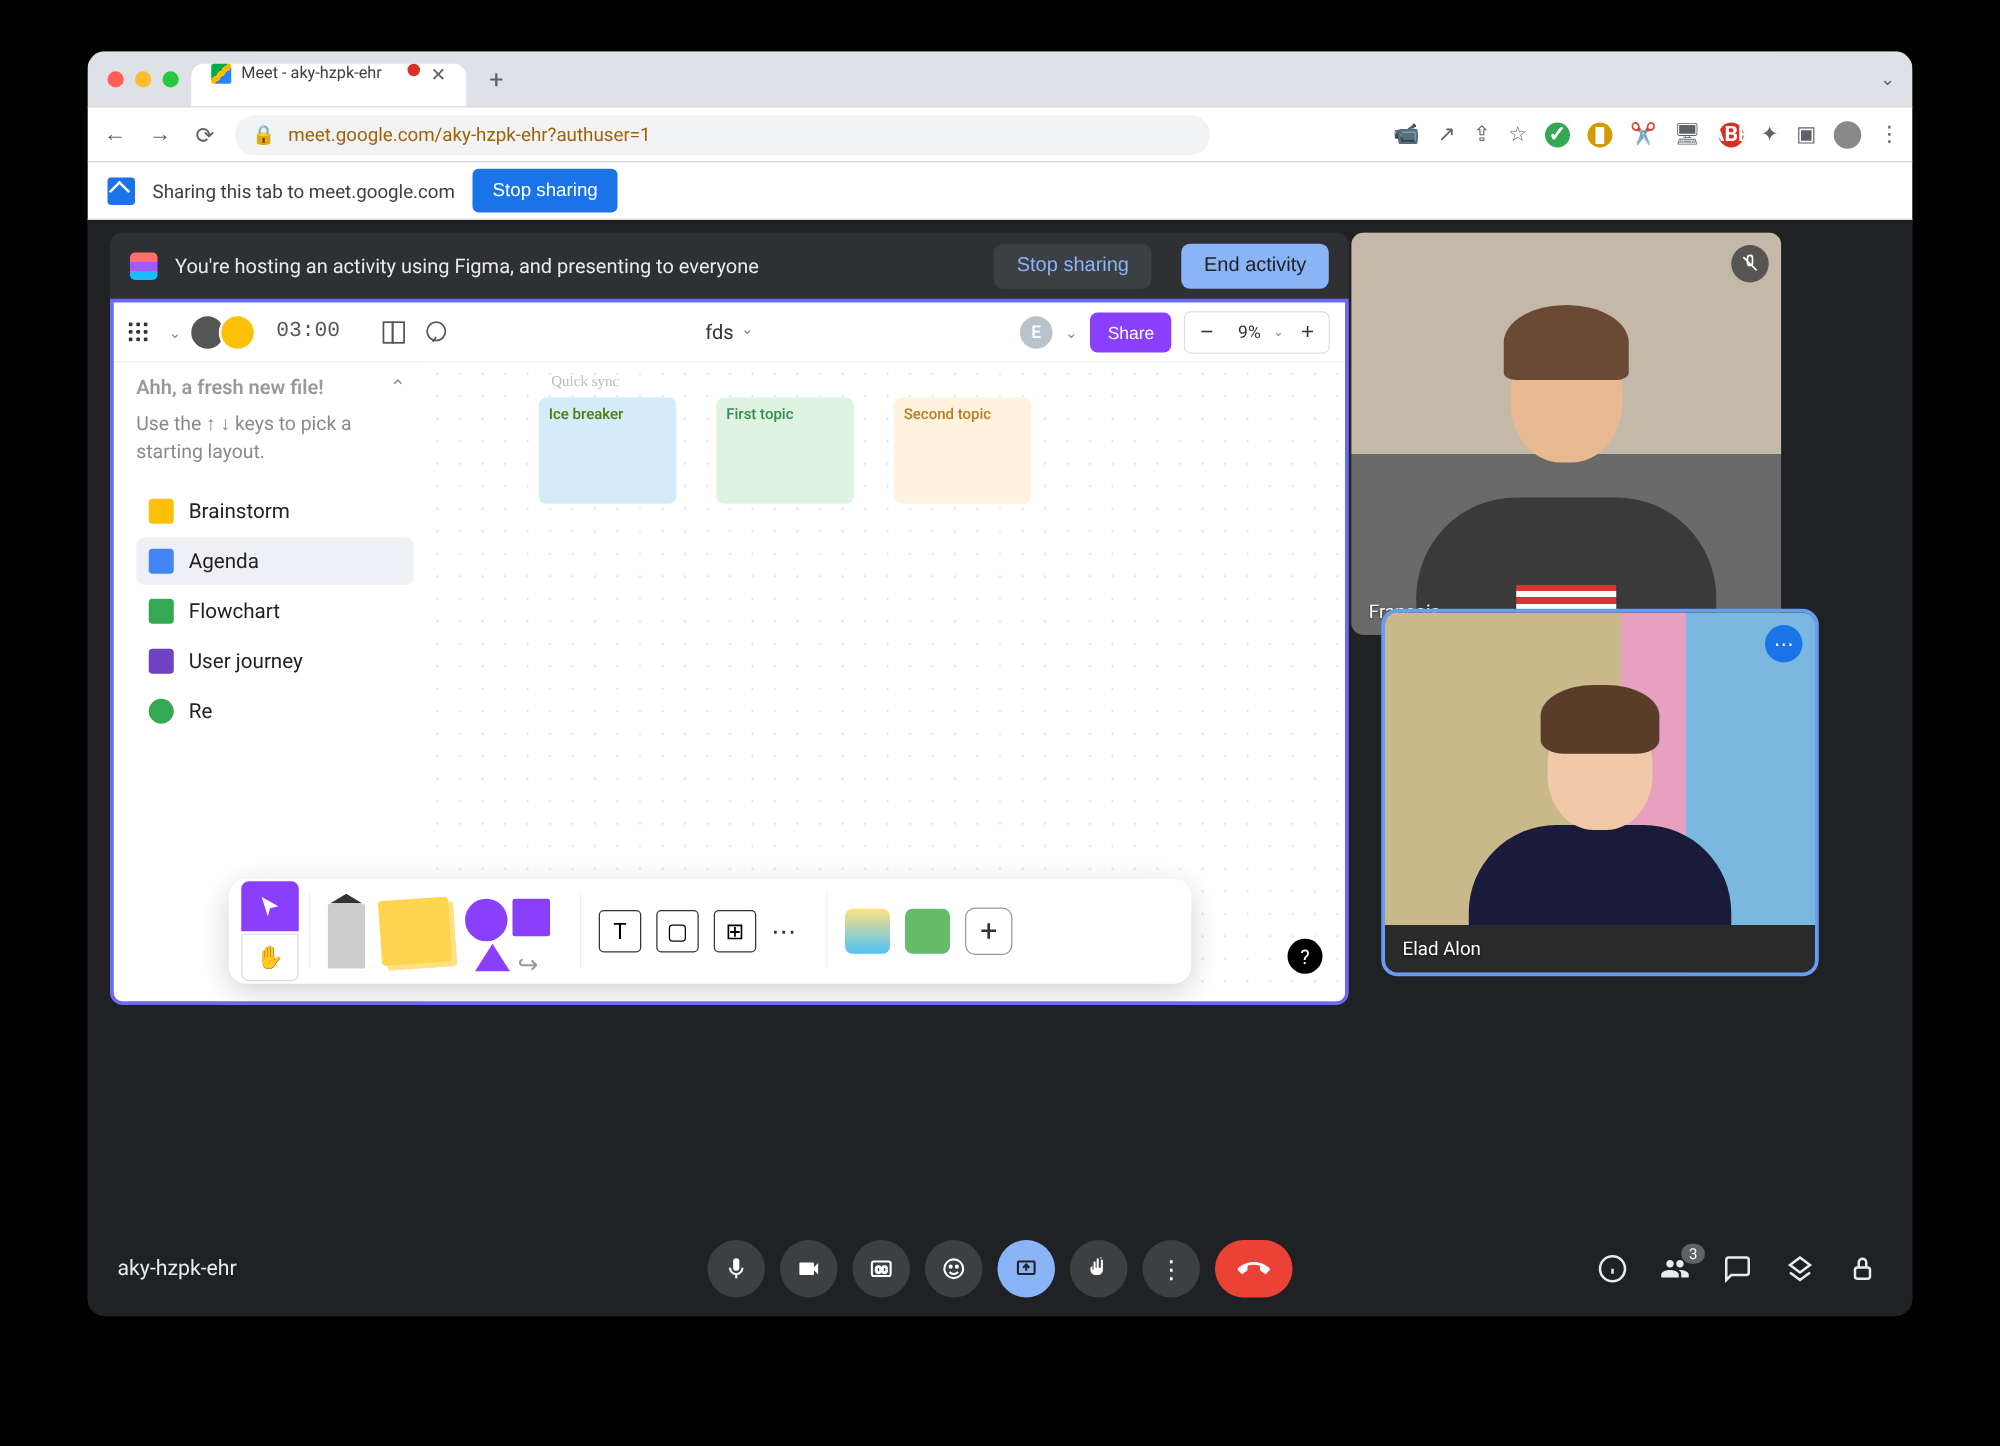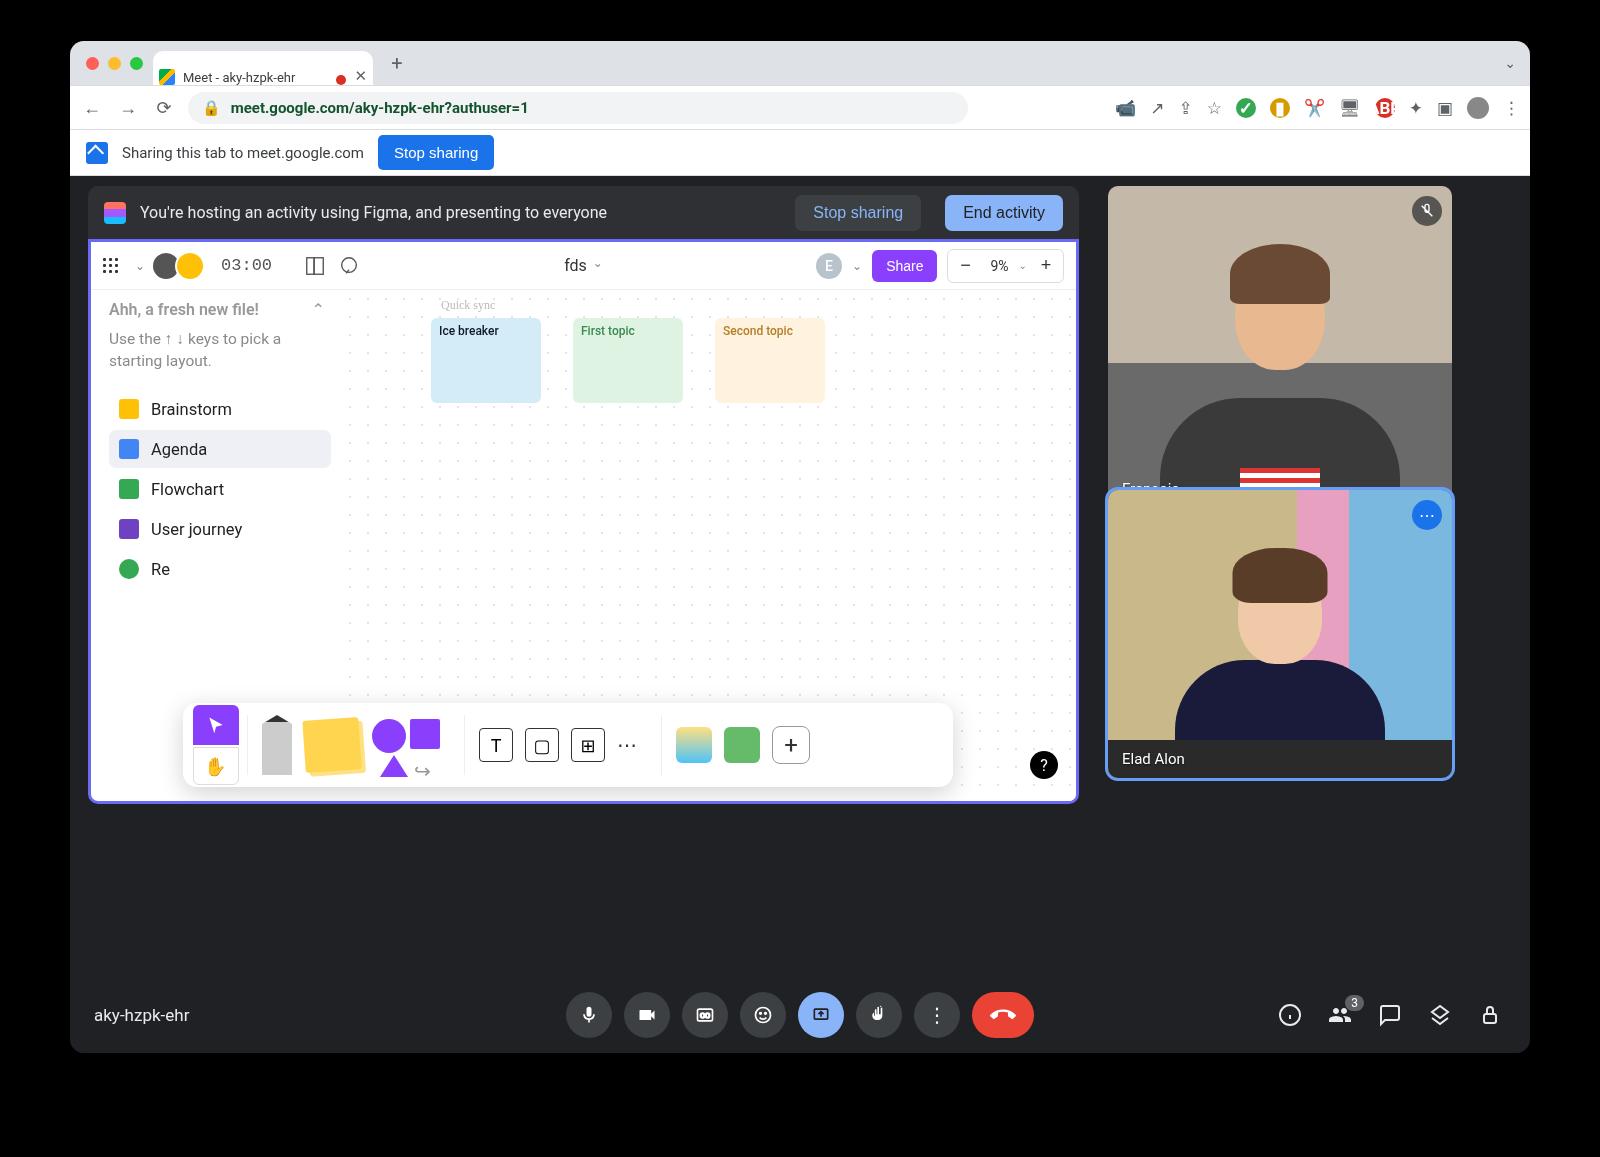--- a/index.html
+++ b/index.html
@@ -31,39 +31,39 @@
     padding-left: 10px;
     position: relative;
   }
   .traffic {
     display: flex; gap: 9px; padding: 0 10px 0 6px;
   }
   .tl { width: 13px; height: 13px; border-radius: 50%; }
   .tl.r{background:#ff5f57}.tl.y{background:#febc2e}.tl.g{background:#28c840}
   .tab {
     background:#fff; height:34px; margin-top:10px; border-radius:10px 10px 0 0;
-    display:flex; align-items:flex-end; padding:0 6px; gap:8px; font-size:13px;
+    display:flex; align-items:flex-start; padding:0 16px; gap:8px; font-size:13px;
     color:#3c4043; min-width:220px;
   }
   .meet-icon { width:16px;height:16px; background:linear-gradient(135deg,#00ac47 0 40%,#ffba00 40% 60%,#2684fc 60% 100%); border-radius:2px; }
   .rec-dot{width:10px;height:10px;border-radius:50%;background:#d93025}
   .tab-x{color:#5f6368;font-size:15px;}
   .newtab{width:28px;height:28px;border-radius:50%;display:flex;align-items:center;justify-content:center;color:#5f6368;font-size:20px;margin-left:10px;}
   .chev-win{position:absolute;right:14px;color:#5f6368;font-size:14px;}
   
   .addrrow{
     height:44px;background:#fff;border-top:1px solid #dadce0;
     display:flex;align-items:center;padding:0 10px;gap:12px;
   }
   .navbtn{width:24px;text-align:center;color:#5f6368;font-size:18px;}
   .omni{
     flex:0 0 780px;height:32px;background:#f1f3f4;border-radius:16px;
     display:flex;align-items:center;padding:0 14px;gap:10px;color:#5f6368;font-size:15px;
   }
-  .omni .url b{color:#14532d;font-weight:700}
+  .omni .url b{color:#a16207;font-weight:400}
   .ext-row{margin-left:auto;display:flex;align-items:center;gap:14px;color:#5f6368}
   .ext-row span{font-size:17px;}
   .ext-badge{width:20px;height:20px;border-radius:50%;display:inline-flex;align-items:center;justify-content:center;font-size:11px;color:#fff;font-weight:bold}
   .ext-green{background:#34a853}.ext-red{background:#d93025}.ext-yellow{background:#d49a00}
   .avatar-sm{width:22px;height:22px;border-radius:50%;background:#888;}
   
   .sharebanner{
     height:47px;background:#fff;border-top:1px solid #dadce0;border-bottom:1px solid #dadce0;
     display:flex;align-items:center;padding:0 16px;gap:14px;font-size:15px;color:#3c4043;
   }
@@ -114,21 +114,21 @@
   .ticon{width:20px;height:20px;border-radius:3px}
   .ti-y{background:#ffc107}.ti-b{background:#4285f4}.ti-g{background:#34a853}.ti-r{background:#ea4335}.ti-p{background:#a259ff}.ti-m{background:#6f42c1}.ti-c{background:#34a853;border-radius:50%}
   
   .fig-canvas{position:absolute;left:250px;right:0;top:48px;bottom:0;
     background:
       radial-gradient(circle,#e5e5e5 1px,transparent 1px) 0 0/18px 18px,
       #fff;
   }
   .canvas-title{position:absolute;left:100px;top:8px;font-family:cursive;color:#bbb;font-size:12px}
   .card{position:absolute;top:28px;width:110px;height:85px;border-radius:6px;font-size:12px;font-weight:500;padding:6px 8px}
-  .card.c1{left:90px;background:#d4ecf7;color:#0f172a}
+  .card.c1{left:90px;background:#d4ecf7;color:#4d7c0f}
   .card.c2{left:232px;background:#dff3e3;color:#3a8a52}
   .card.c3{left:374px;background:#fff3e0;color:#b57e24}
   
   .figbar{
     position:absolute;left:92px;bottom:14px;width:770px;height:84px;
     background:#fff;border-radius:14px;box-shadow:0 6px 24px rgba(0,0,0,.18);
     display:flex;align-items:center;padding:0 10px;gap:8px;
   }
   .cursor-group{display:flex;flex-direction:column;gap:2px}
   .cursor-top{width:46px;height:40px;background:#8a3ffc;border-radius:6px 6px 0 0;display:flex;align-items:center;justify-content:center;color:#fff;font-size:20px}
@@ -144,21 +144,21 @@
   .shape-group .arr{position:absolute;left:42px;top:44px;color:#999;font-size:20px}
   .tool-sq{width:34px;height:34px;border:1.5px solid #333;border-radius:4px;display:flex;align-items:center;justify-content:center;font-size:18px}
   .dots3{color:#333;font-size:20px;letter-spacing:2px}
   .sticker{width:36px;height:36px;border-radius:6px}
   .stk1{background:linear-gradient(#ffe082,#4fc3f7)}
   .stk2{background:#66bb6a}
   .plus-tool{width:38px;height:38px;border:1.5px solid #999;border-radius:8px;display:flex;align-items:center;justify-content:center;font-size:24px;color:#333}
   .help-dot{position:absolute;right:18px;bottom:22px;width:28px;height:28px;border-radius:50%;background:#000;color:#fff;display:flex;align-items:center;justify-content:center;font-size:16px}
   
   .tile{position:absolute;border-radius:10px;overflow:hidden;background:#3c3c3c}
-  .tile1{left:1038px;top:145px;width:344px;height:322px}
+  .tile1{left:1011px;top:145px;width:344px;height:322px}
   .tile2{left:1038px;top:449px;width:344px;height:288px;outline:3px solid #669df6;outline-offset:0}
   .tile .name{position:absolute;left:14px;bottom:10px;color:#fff;font-size:15px;text-shadow:0 1px 2px rgba(0,0,0,.6)}
   .tile .mute{position:absolute;right:10px;top:10px;width:30px;height:30px;border-radius:50%;background:rgba(60,60,60,.8);display:flex;align-items:center;justify-content:center;color:#fff}
   .tile .more{position:absolute;right:10px;top:10px;width:30px;height:30px;border-radius:50%;background:#1a73e8;display:flex;align-items:center;justify-content:center;color:#fff;font-size:16px}
   .tile1 .bg{position:absolute;inset:0;background:linear-gradient(#c4b8a8 0 55%,#6a6a6a 55% 100%)}
   .tile1 .face{position:absolute;left:50%;top:40%;transform:translate(-50%,-50%);width:90px;height:110px;background:#e8b891;border-radius:50% 50% 45% 45%}
   .tile1 .hair{position:absolute;left:50%;top:18%;transform:translateX(-50%);width:100px;height:60px;background:#6b4a35;border-radius:50% 50% 10% 10%}
   .tile1 .body{position:absolute;left:50%;bottom:0;transform:translateX(-50%);width:240px;height:110px;background:#3a3a3a;border-radius:80px 80px 0 0}
   .tile1 .shirt{position:absolute;left:50%;bottom:0;transform:translateX(-50%);width:80px;height:40px;background:repeating-linear-gradient(#d33 0 5px,#fff 5px 10px)}
   .tile2 .bg{position:absolute;inset:0;background:linear-gradient(90deg,#c9b88a 0 55%,#e8a0c0 55% 70%,#7ab8e0 70% 100%)}

